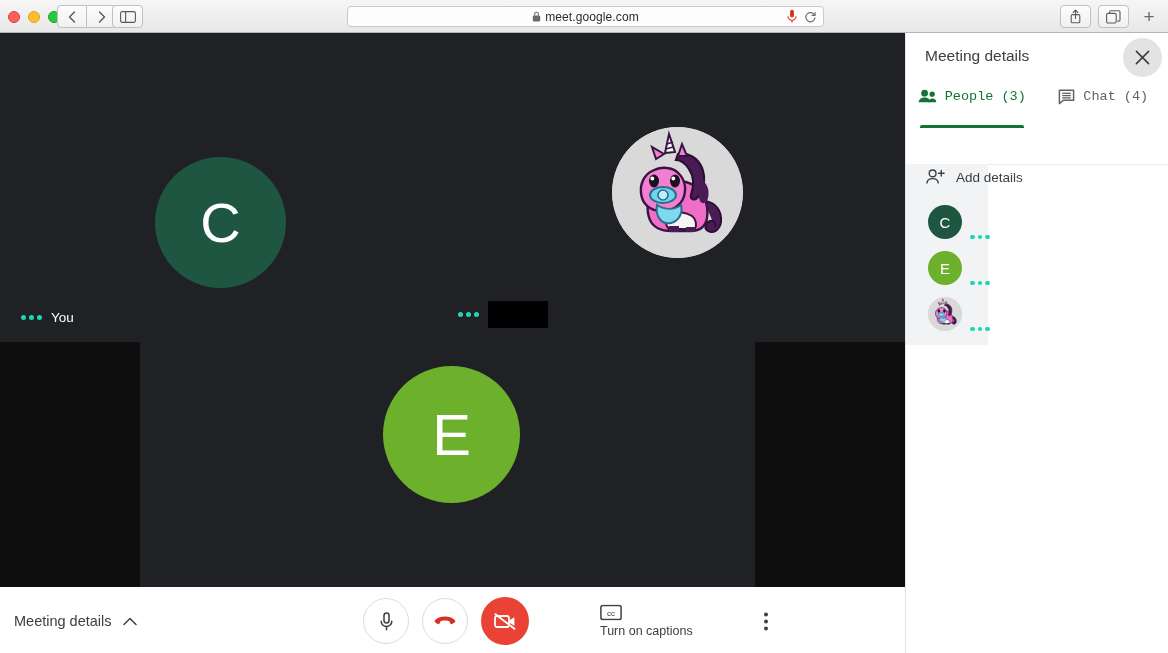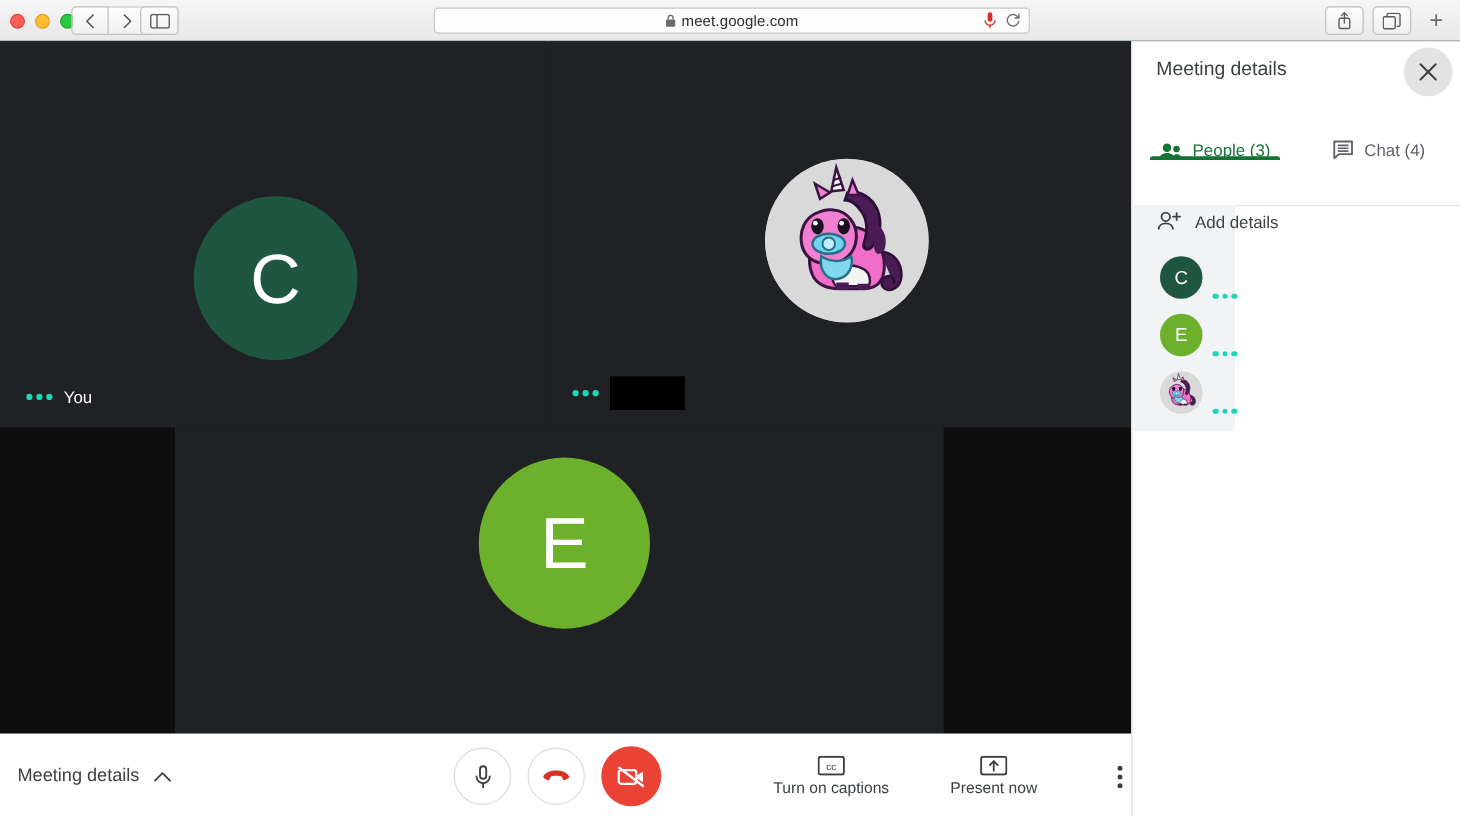--- a/index.html
+++ b/index.html
@@ -192,21 +192,21 @@
 
   .right-actions {
     position: absolute;
     left: 600px; top: 50%;
     transform: translateY(-50%);
     display: flex; align-items: center;
   }
   .action-item {
     width: 130px;
     display: flex; flex-direction: column;
-    align-items: center; gap: 3px;
+    gap: 3px;
     color: #3c4043;
     font-size: 12.5px;
   }
   .action-label { white-space: nowrap; }
   .kebab {
     width: 40px;
     display: flex; flex-direction: column;
     align-items: center; gap: 3px;
     margin-left: 16px;
   }
@@ -240,25 +240,26 @@
     display: flex; align-items: center; justify-content: center;
   }
   .tabs {
     position: absolute;
     left: 0; top: 56px;
     width: 263px; height: 39px;
     display: flex;
   }
   .tab {
     flex: 1;
-    display: flex; align-items: flex-end; justify-content: center;
+    display: flex; align-items: flex-start; justify-content: center;
     gap: 8px;
     font-size: 13.5px;
     color: #5f6368;
     position: relative;
+    font-family: Liberation Mono, monospace;
   }
   .tab.active { color: #137333; }
   .tab.active:after {
     content: "";
     position: absolute;
     left: 14px; right: 14px; bottom: 0;
     height: 3px;
     background: #137333;
     border-radius: 2px 2px 0 0;
   }
@@ -479,28 +480,20 @@
       </div>
     </div>
 
     <div class="right-actions">
       <div class="action-item">
         <svg width="22" height="16" viewBox="0 0 22 16">
           <rect x="0.9" y="0.9" width="20.2" height="14.2" rx="1.8" fill="none" stroke="#3c4043" stroke-width="1.5"></rect>
           <text x="11" y="11.4" font-size="8" font-family="'Liberation Sans', sans-serif" fill="#3c4043" text-anchor="middle">cc</text>
         </svg>
         <span class="action-label">Turn on captions</span>
-      </div>
-      <div class="action-item">
-        <svg width="22" height="16" viewBox="0 0 22 16">
-          <rect x="0.9" y="0.9" width="20.2" height="14.2" rx="1.8" fill="none" stroke="#3c4043" stroke-width="1.5"></rect>
-          <line x1="11" y1="12" x2="11" y2="4.6" stroke="#3c4043" stroke-width="1.5" stroke-linecap="round"></line>
-          <path d="M7.9 7.6L11 4.4l3.1 3.2" fill="none" stroke="#3c4043" stroke-width="1.5" stroke-linecap="round" stroke-linejoin="round"></path>
-        </svg>
-        <span class="action-label">Present now</span>
       </div>
       <div class="kebab">
         <i></i>
           <i></i>
           <i></i>
       </div>
     </div>
   </div>
 
   <div class="panel">

